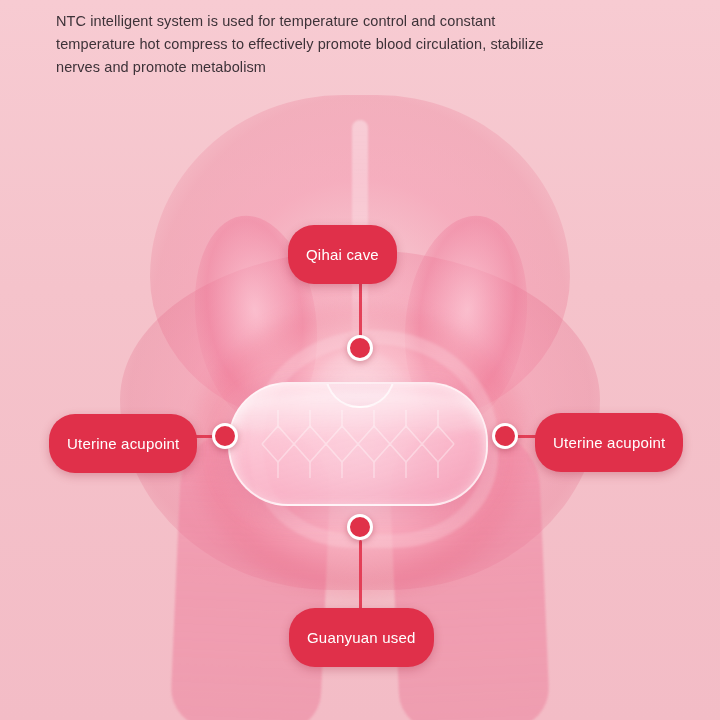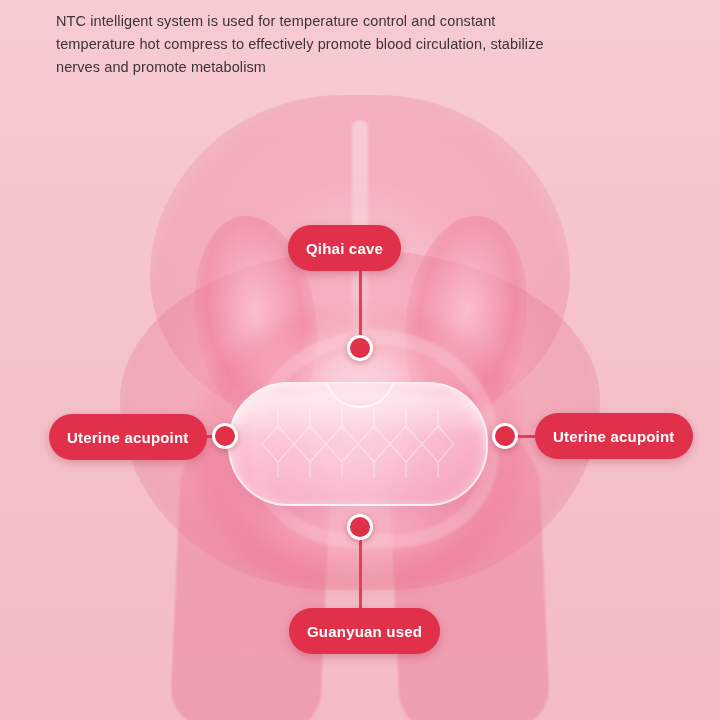--- a/index.html
+++ b/index.html
@@ -207,25 +207,25 @@
     box-sizing: border-box;
   }
   .pill {
     position: absolute;
     display: flex;
     align-items: center;
     justify-content: center;
     background: #e0304a;
     color: #ffffff;
     font-size: 15px;
-    font-weight: 700;
+    font-weight: 400;
     letter-spacing: .2px;
     border-radius: 26px;
     padding: 0 18px;
-    height: 46px;
+    height: 59px;
     white-space: nowrap;
     box-shadow: 0 3px 10px rgba(150,25,50,.28);
   }
 </style>
 </head>
 <body>
 
 <div id="stage">
 
   <div class="art">

